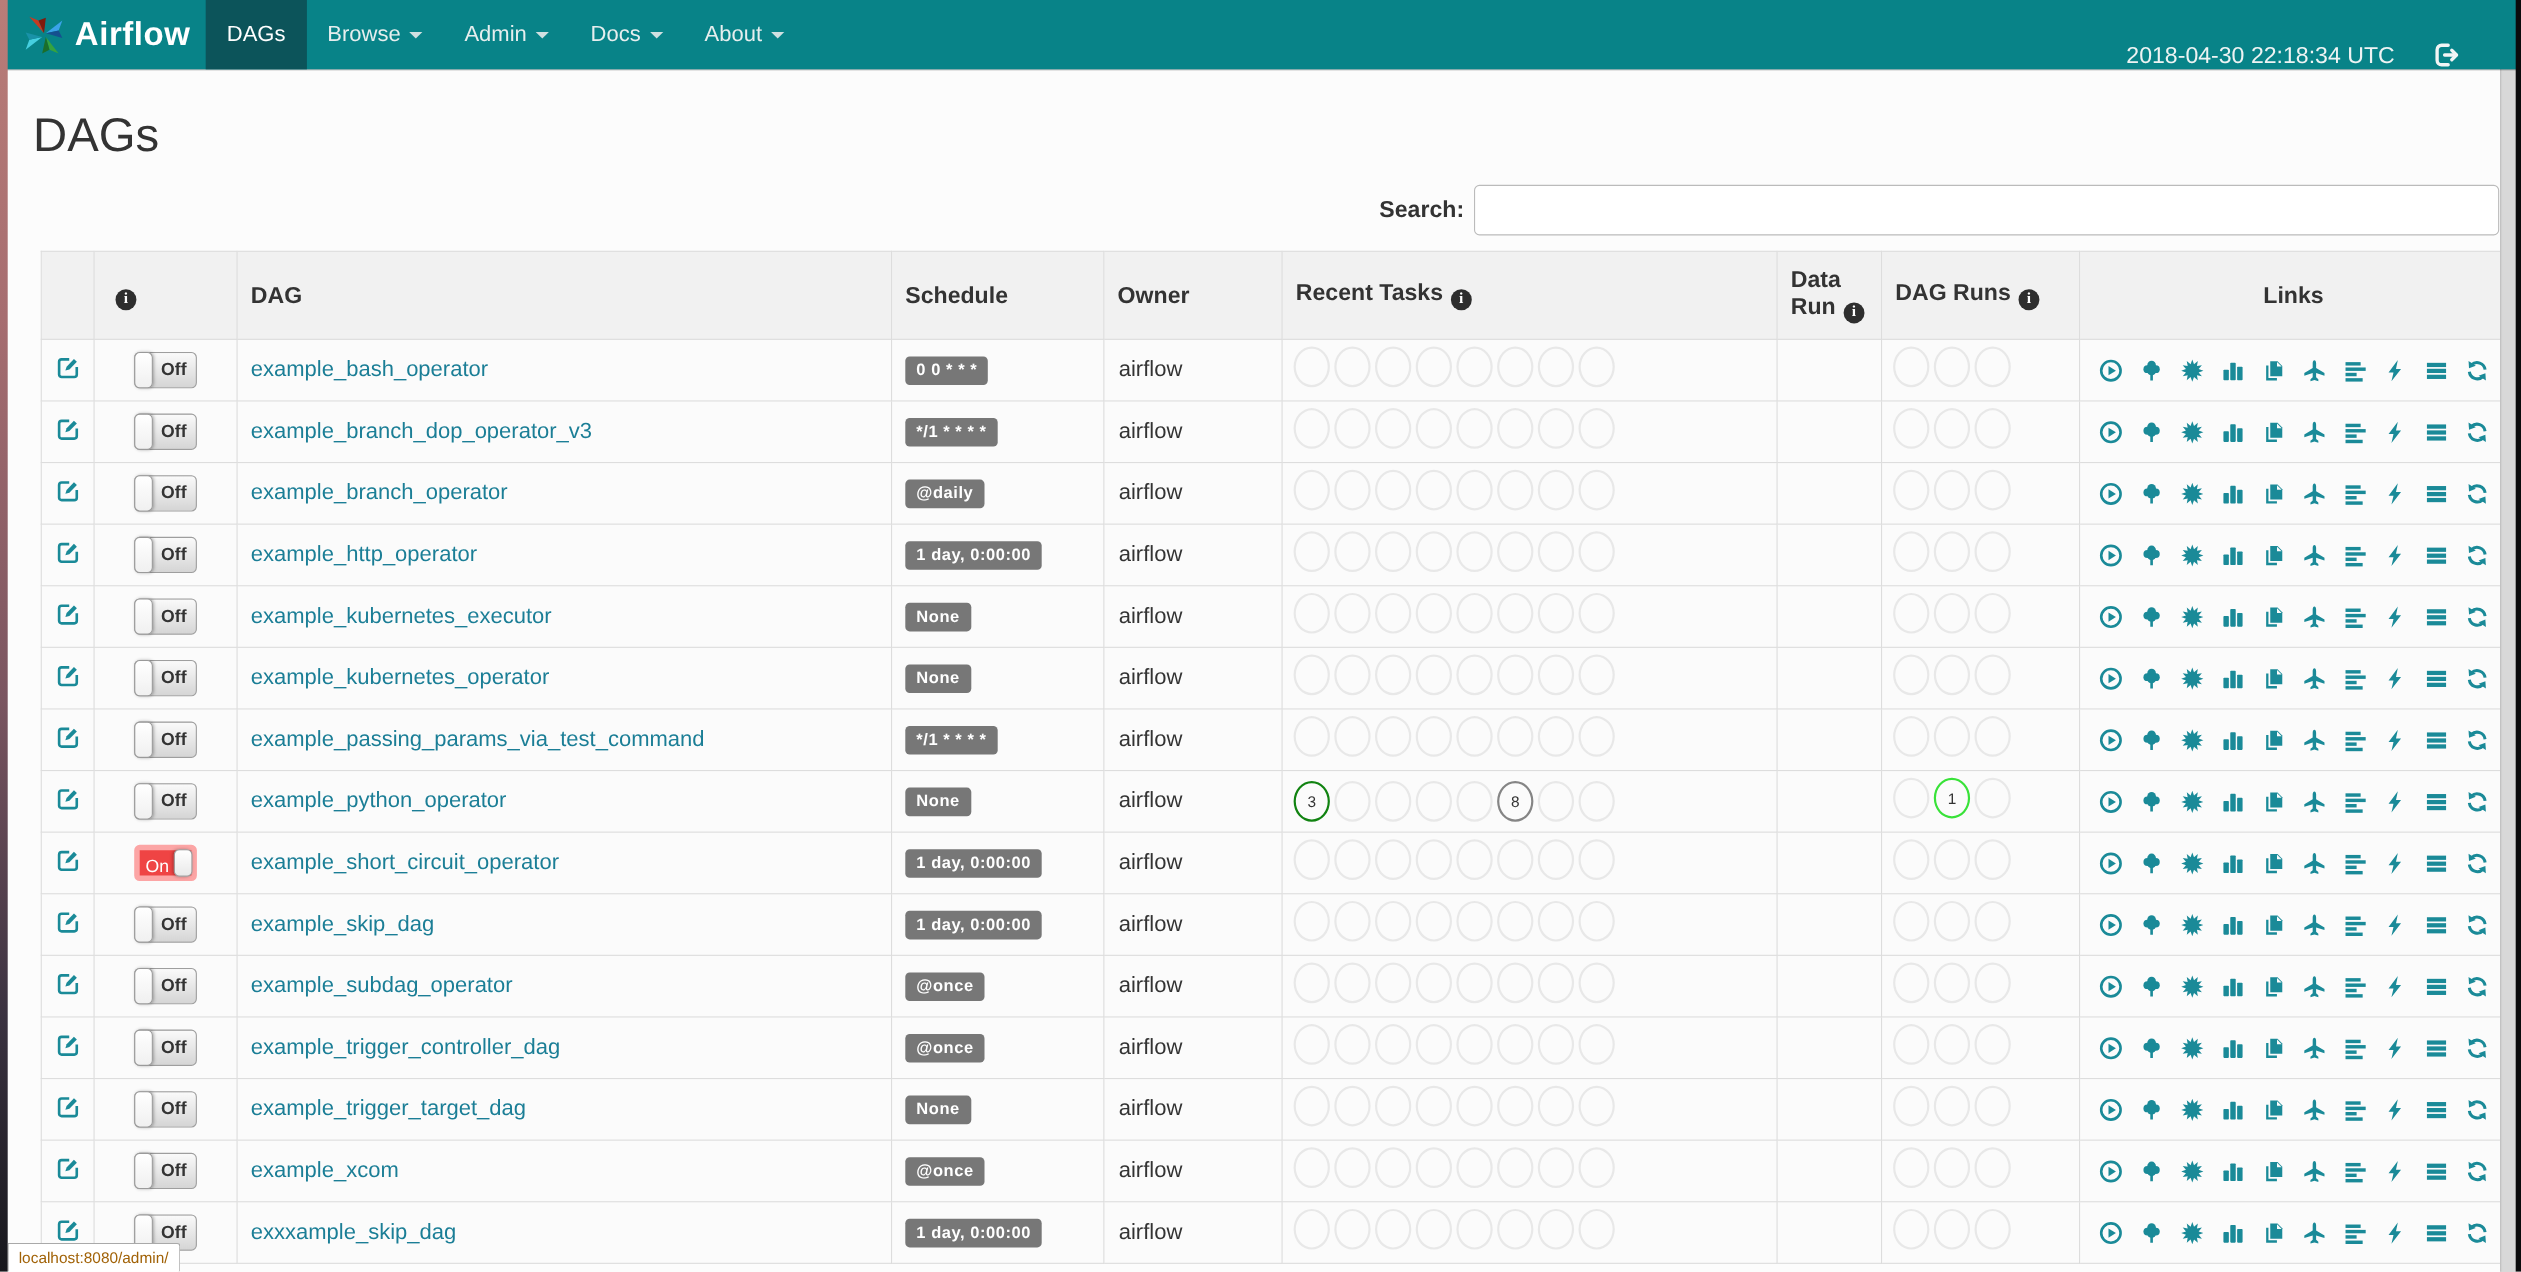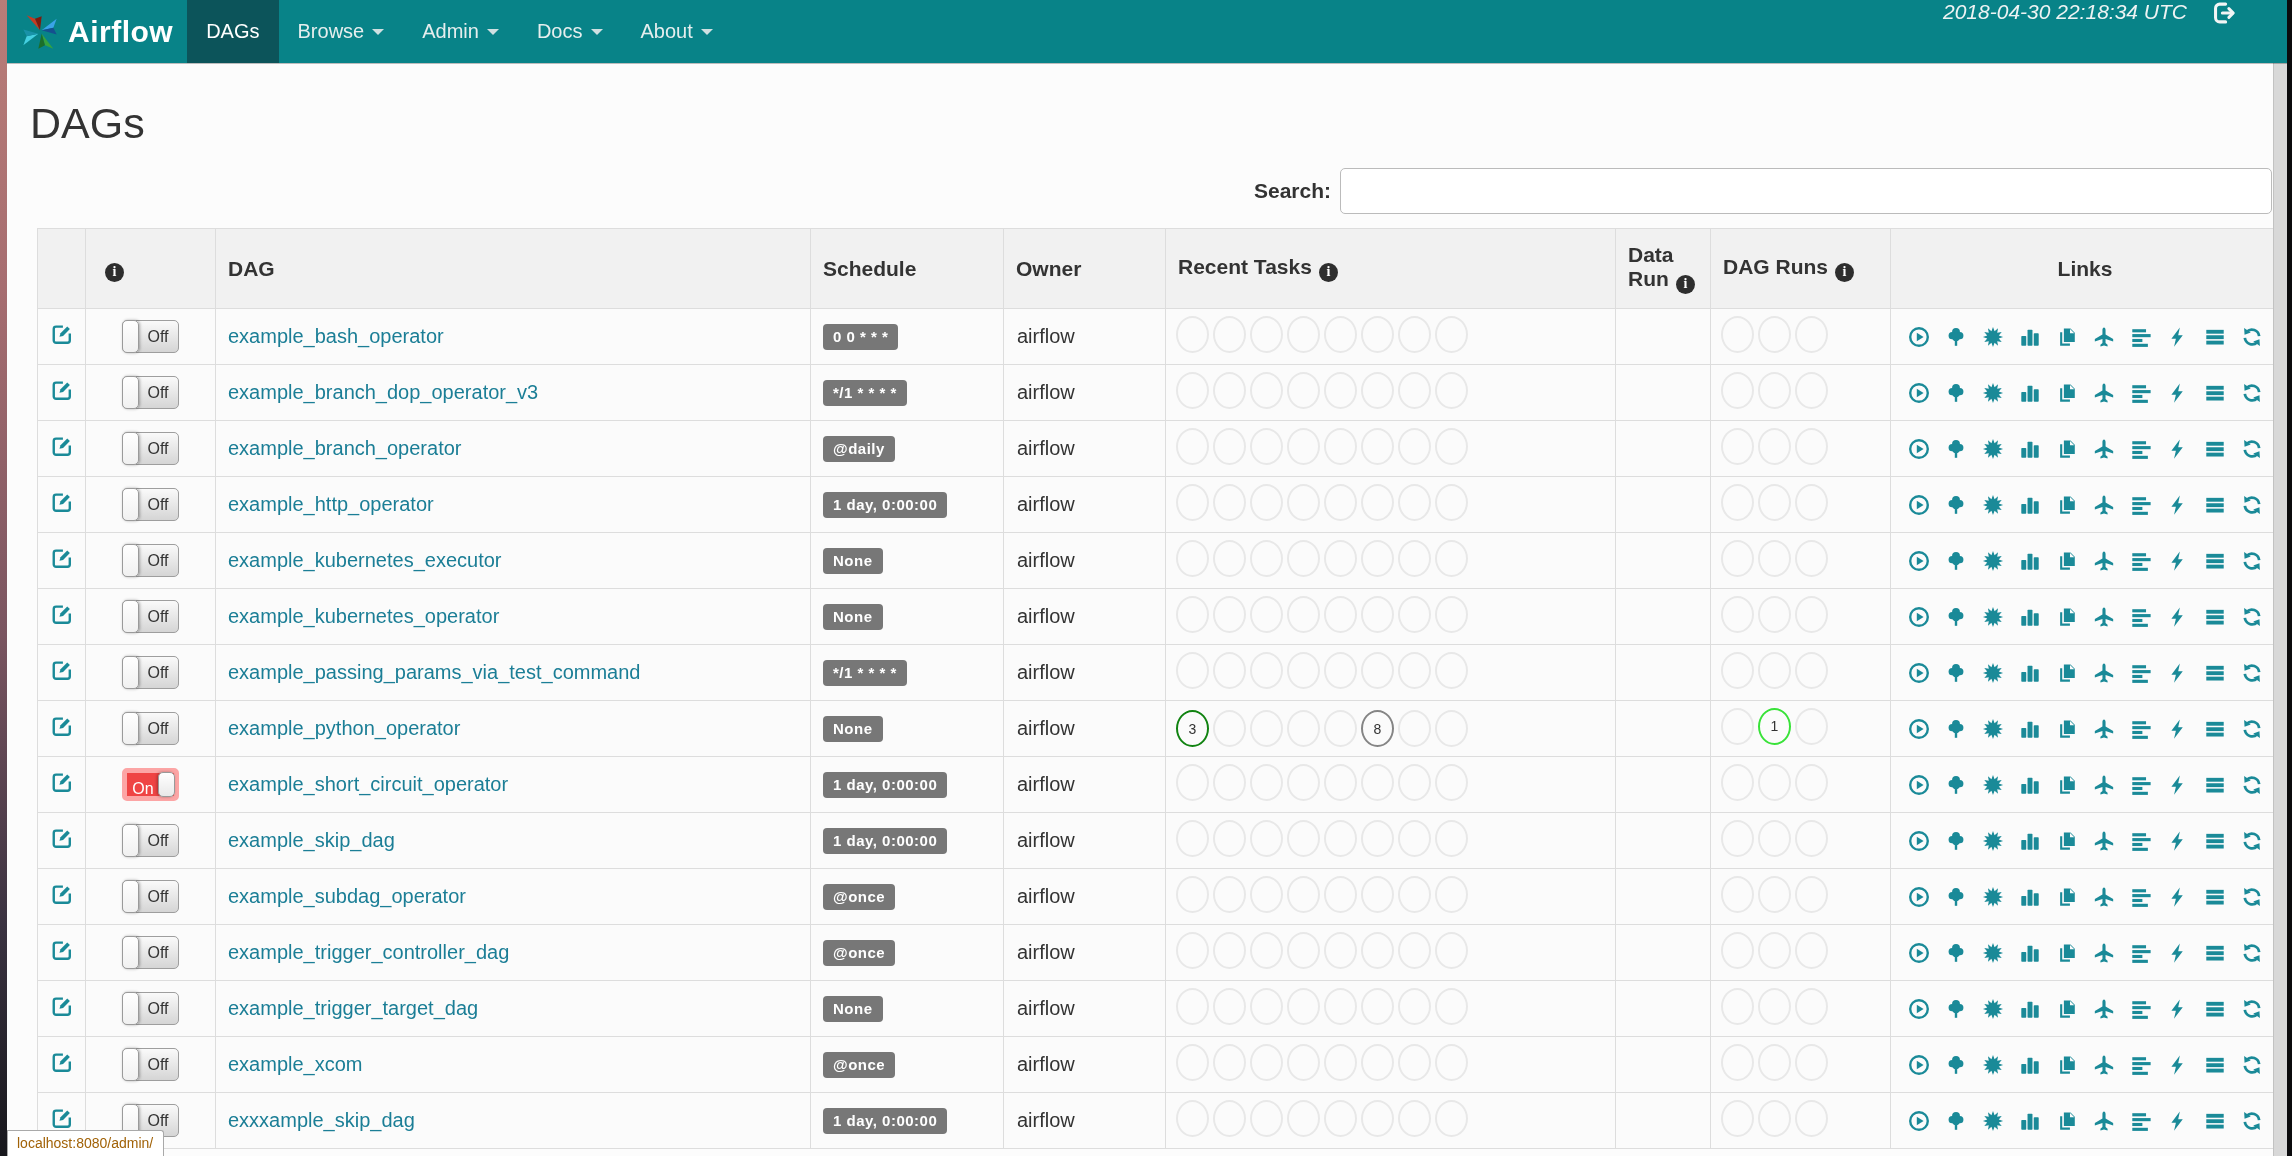--- a/index.html
+++ b/index.html
@@ -29,21 +29,21 @@
   .nav-menu { display: flex; align-items: stretch; }
   .nav-item {
     display: flex; align-items: center; padding: 0 19px; color: #e6eeee; font-size: 20px;
     text-decoration: none; cursor: pointer;
   }
   .nav-item.active { background: #0c545a; color: #fff; }
   .caret {
     display: inline-block; margin-left: 8px; width: 0; height: 0;
     border-left: 6px solid transparent; border-right: 6px solid transparent; border-top: 6.5px solid #cfe0e1;
   }
-  .nav-right { margin-left: auto; display: flex; align-items: flex-start; gap: 24px; font-style: italic; }
+  .nav-right { margin-left: auto; display: flex; align-items: flex-end; gap: 34px; }
   .clock { color: #eef3f3; font-size: 21px; }
   .logout { color: #f2f5f5; display: flex; align-items: center; cursor: pointer; }
   .logout svg { width: 26px; height: 26px; }
 
   
   .page-title { font-size: 43px; font-weight: 500; color: #333; margin: 36px 0 20px 30px; }
   .search-row { display: flex; justify-content: flex-end; align-items: center; margin: 0 20px 14px 0; }
   .search-label { font-size: 21px; font-weight: bold; color: #333; margin-right: 9px; }
   .search-input {
     width: 932px; height: 46px; border: 1px solid #bbb; border-radius: 5px; background: #fff;
@@ -82,21 +82,21 @@
   }
   .c-links { padding: 0 6px !important; }
   .links-wrap { display: flex; justify-content: center; align-items: center; gap: 15px; }
   .link-icon { color: #1a8a98; cursor: pointer; display: inline-flex; }
   .link-icon svg { width: 22px; height: 22px; display: block; }
   .edit-ic { color: #1a8a98; cursor: pointer; display: inline-flex; }
   .edit-ic svg { width: 22px; height: 22px; }
 
   
   .toggle { display: inline-block; position: relative; width: 57px; height: 33px; border-radius: 5px; font-size: 16px; line-height: 31px; cursor: pointer; vertical-align: middle; }
-  .toggle.off { background: linear-gradient(#fafafa, #d5d5d5); border: 1px solid #9e9e9e; color: #333; }
+  .toggle.off { background: linear-gradient(#fafafa, #d5d5d5); border: 1px solid #9e9e9e; color: #333; font-weight: bold; }
   .toggle.off .knob { position: absolute; left: -1px; top: -1px; bottom: -1px; width: 17px; background: linear-gradient(#fff, #f0f0f0); border: 1px solid #9a9a9a; border-radius: 5px; box-shadow: 1px 0 3px rgba(0,0,0,0.3); }
   .toggle.off .t-label { position: absolute; left: 15px; right: 0; text-align: center; }
   .toggle.on { background: #ef4444; border: 5px solid #fca5a5; color: #fff; }
   .toggle.on .knob { position: absolute; right: -1px; top: -1px; bottom: -1px; width: 17px; background: linear-gradient(#fff, #e9e9e9); border: 1px solid #9a9a9a; border-radius: 5px; box-shadow: -1px 0 3px rgba(0,0,0,0.3); }
   .toggle.on .t-label { position: absolute; left: 0; right: 15px; text-align: center; }
 
   .status-bar {
     position: fixed; left: 7px; bottom: 0; z-index: 70;
     background: #fff; border: 1px solid #a9a9a9; border-bottom: none; border-radius: 0 3px 0 0;
     padding: 4px 10px 5px 9px; font-size: 14px; color: #a16207;

